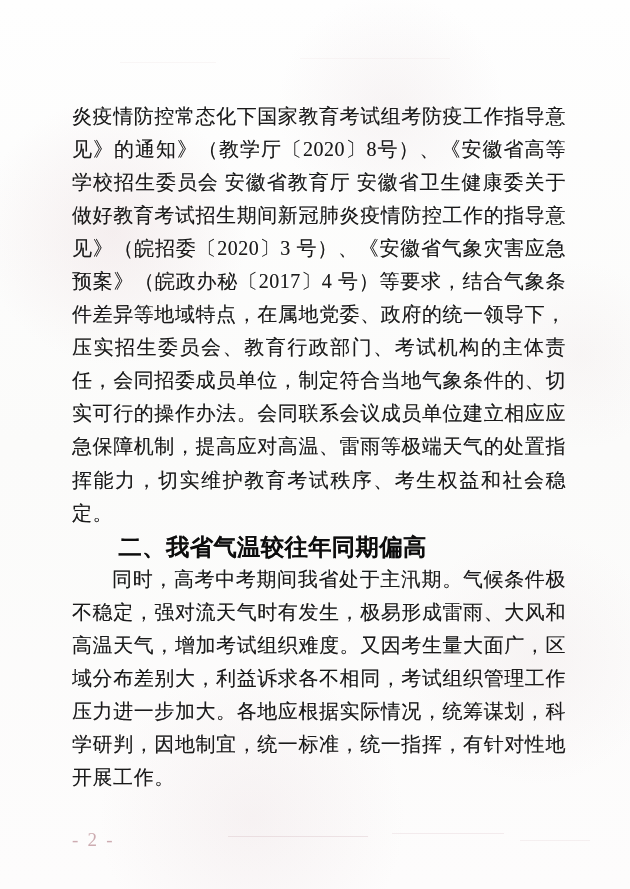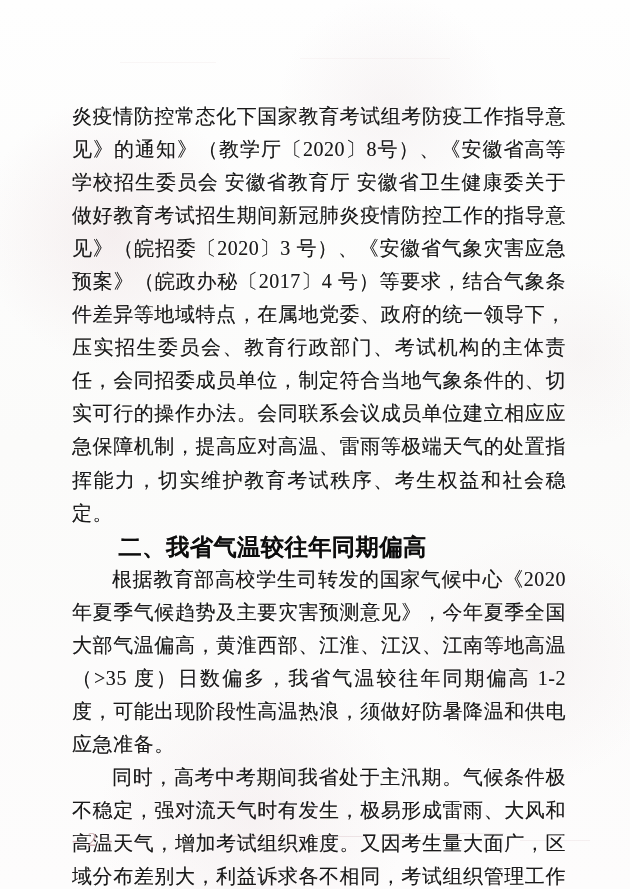--- a/index.html
+++ b/index.html
@@ -98,21 +98,20 @@
   <div class="scan-streak" style="left:520px; top:840px; width:70px; opacity:0.55;"></div>
   <div class="scan-streak" style="left:120px; top:62px; width:96px; opacity:0.35;"></div>
   <div class="scan-streak" style="left:300px; top:58px; width:150px; opacity:0.3;"></div>
 
   <div id="doc-body">
 
     <p class="para">炎疫情防控常态化下国家教育考试组考防疫工作指导意见》的通知》（教学厅〔2020〕8号）、《安徽省高等学校招生委员会 安徽省教育厅 安徽省卫生健康委关于做好教育考试招生期间新冠肺炎疫情防控工作的指导意见》（皖招委〔2020〕3 号）、《安徽省气象灾害应急预案》（皖政办秘〔2017〕4 号）等要求，结合气象条件差异等地域特点，在属地党委、政府的统一领导下，压实招生委员会、教育行政部门、考试机构的主体责任，会同招委成员单位，制定符合当地气象条件的、切实可行的操作办法。会同联系会议成员单位建立相应应急保障机制，提高应对高温、雷雨等极端天气的处置指挥能力，切实维护教育考试秩序、考生权益和社会稳定。</p>
 
     <h2 class="heading">二、我省气温较往年同期偏高</h2>
 
-    <p class="para indent">根据教育部高校学生司转发的国家气候中心《2020 年夏季气候趋势及主要灾害预测意见》，今年夏季全国大部气温偏高，黄淮西部、江淮、江汉、江南等地高温（&gt;35 度）日数偏多，我省气温较往年同期偏高 1-2 度，可能出现阶段性高温热浪，须做好防暑降温和供电应急准备。</p>
 
     <p class="para indent">同时，高考中考期间我省处于主汛期。气候条件极不稳定，强对流天气时有发生，极易形成雷雨、大风和高温天气，增加考试组织难度。又因考生量大面广，区域分布差别大，利益诉求各不相同，考试组织管理工作压力进一步加大。各地应根据实际情况，统筹谋划，科学研判，因地制宜，统一标准，统一指挥，有针对性地开展工作。</p>
 
   </div>
 
   <div id="page-footer">- 2 -</div>
 
 </div>
 
 </body></html>

